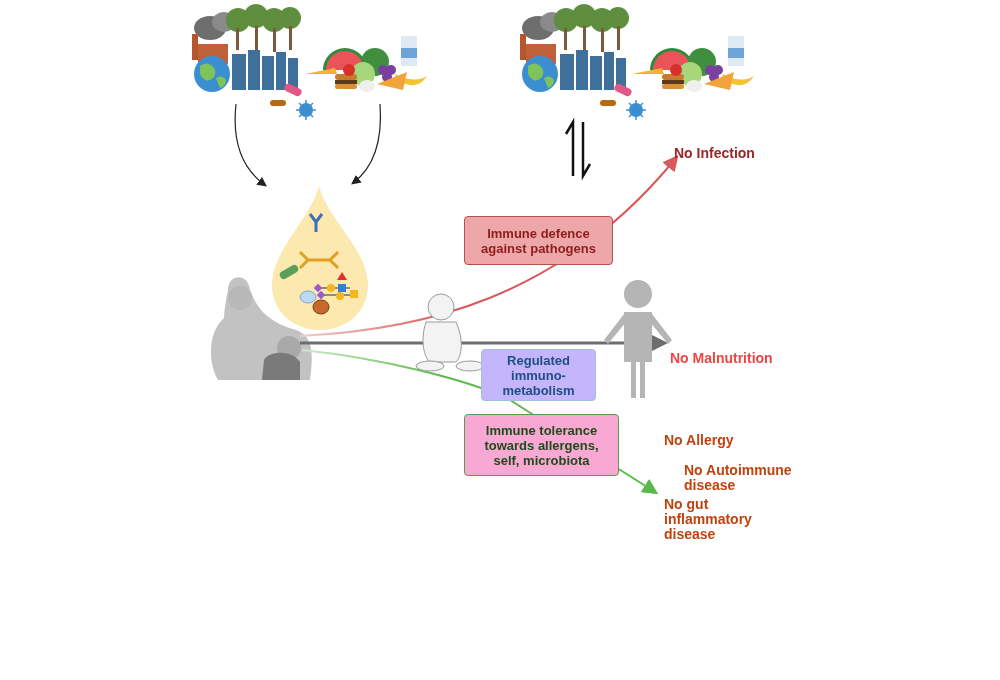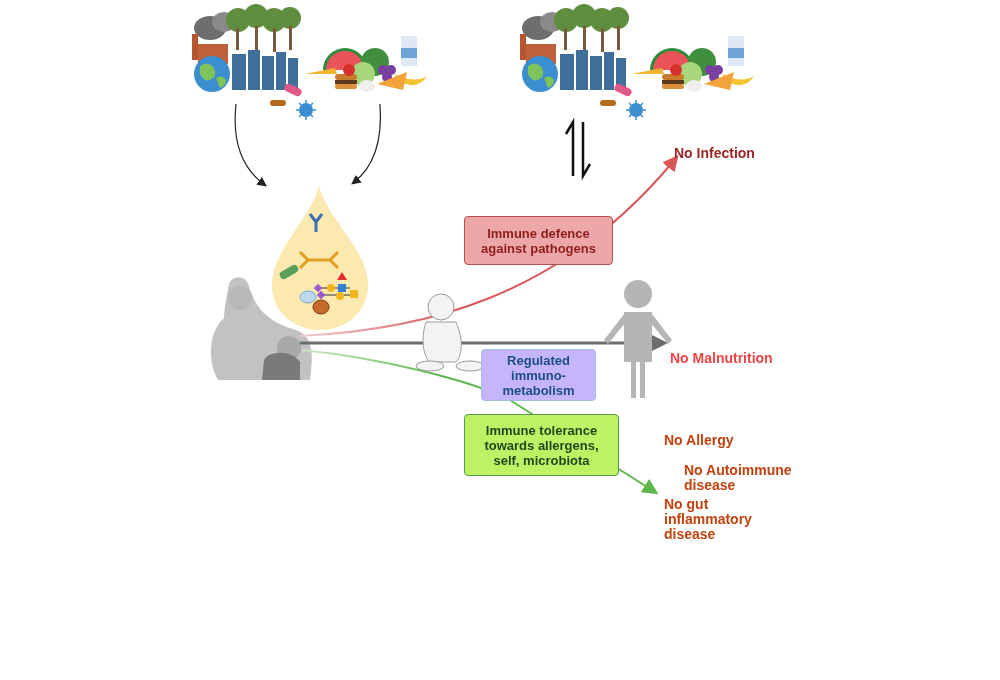--- a/index.html
+++ b/index.html
@@ -1,21 +1,21 @@
 <!DOCTYPE html>
 <html><head>
 <meta charset="utf-8">
 <style>
   html, body { margin:0; padding:0; background:#ffffff; }
   body { width:1000px; height:680px; position:relative; overflow:hidden; font-family:"Liberation Sans", sans-serif; }
   #stage { position:absolute; left:0; top:0; width:1000px; height:680px; }
   .box { position:absolute; box-sizing:border-box; border-radius:4px; display:flex; align-items:center; justify-content:center; text-align:center; font-weight:bold; font-size:13px; line-height:15px; }
   .box-red { left:464px; top:216px; width:149px; height:49px; background:#eea7a9; border:1px solid #b5514f; color:#8e1d1d; }
   .box-blue { left:481px; top:317px; width:115px; height:52px; background:#c4b5fd; border:1px solid #9fbfdf; color:#1d4e86;margin-top:32px; }
-  .box-green { left:464px; top:414px; width:155px; height:62px; background:#bef264; border:1px solid #5a9c4f; color:#1e4a1b; }
+  .box-green { left:464px; top:414px; width:155px; height:62px; background:#f9a8d4; border:1px solid #5a9c4f; color:#1e4a1b; }
   .label { position:absolute; font-weight:bold; font-size:14px; line-height:15px; white-space:pre-line; }
   .lbl-infection { left:674px; top:146px; color:#9b2525; }
   .lbl-malnutrition { left:670px; top:336px; color:#ef4444;margin-top:15px; }
   .lbl-green { color:#c2410c; left:664px; }
   .lbl-allergy { top:433px; }
   .lbl-autoimmune { top:463px;margin-left:20px; }
   .lbl-gut { top:497px; }
 </style>
 </head>
 <body>

